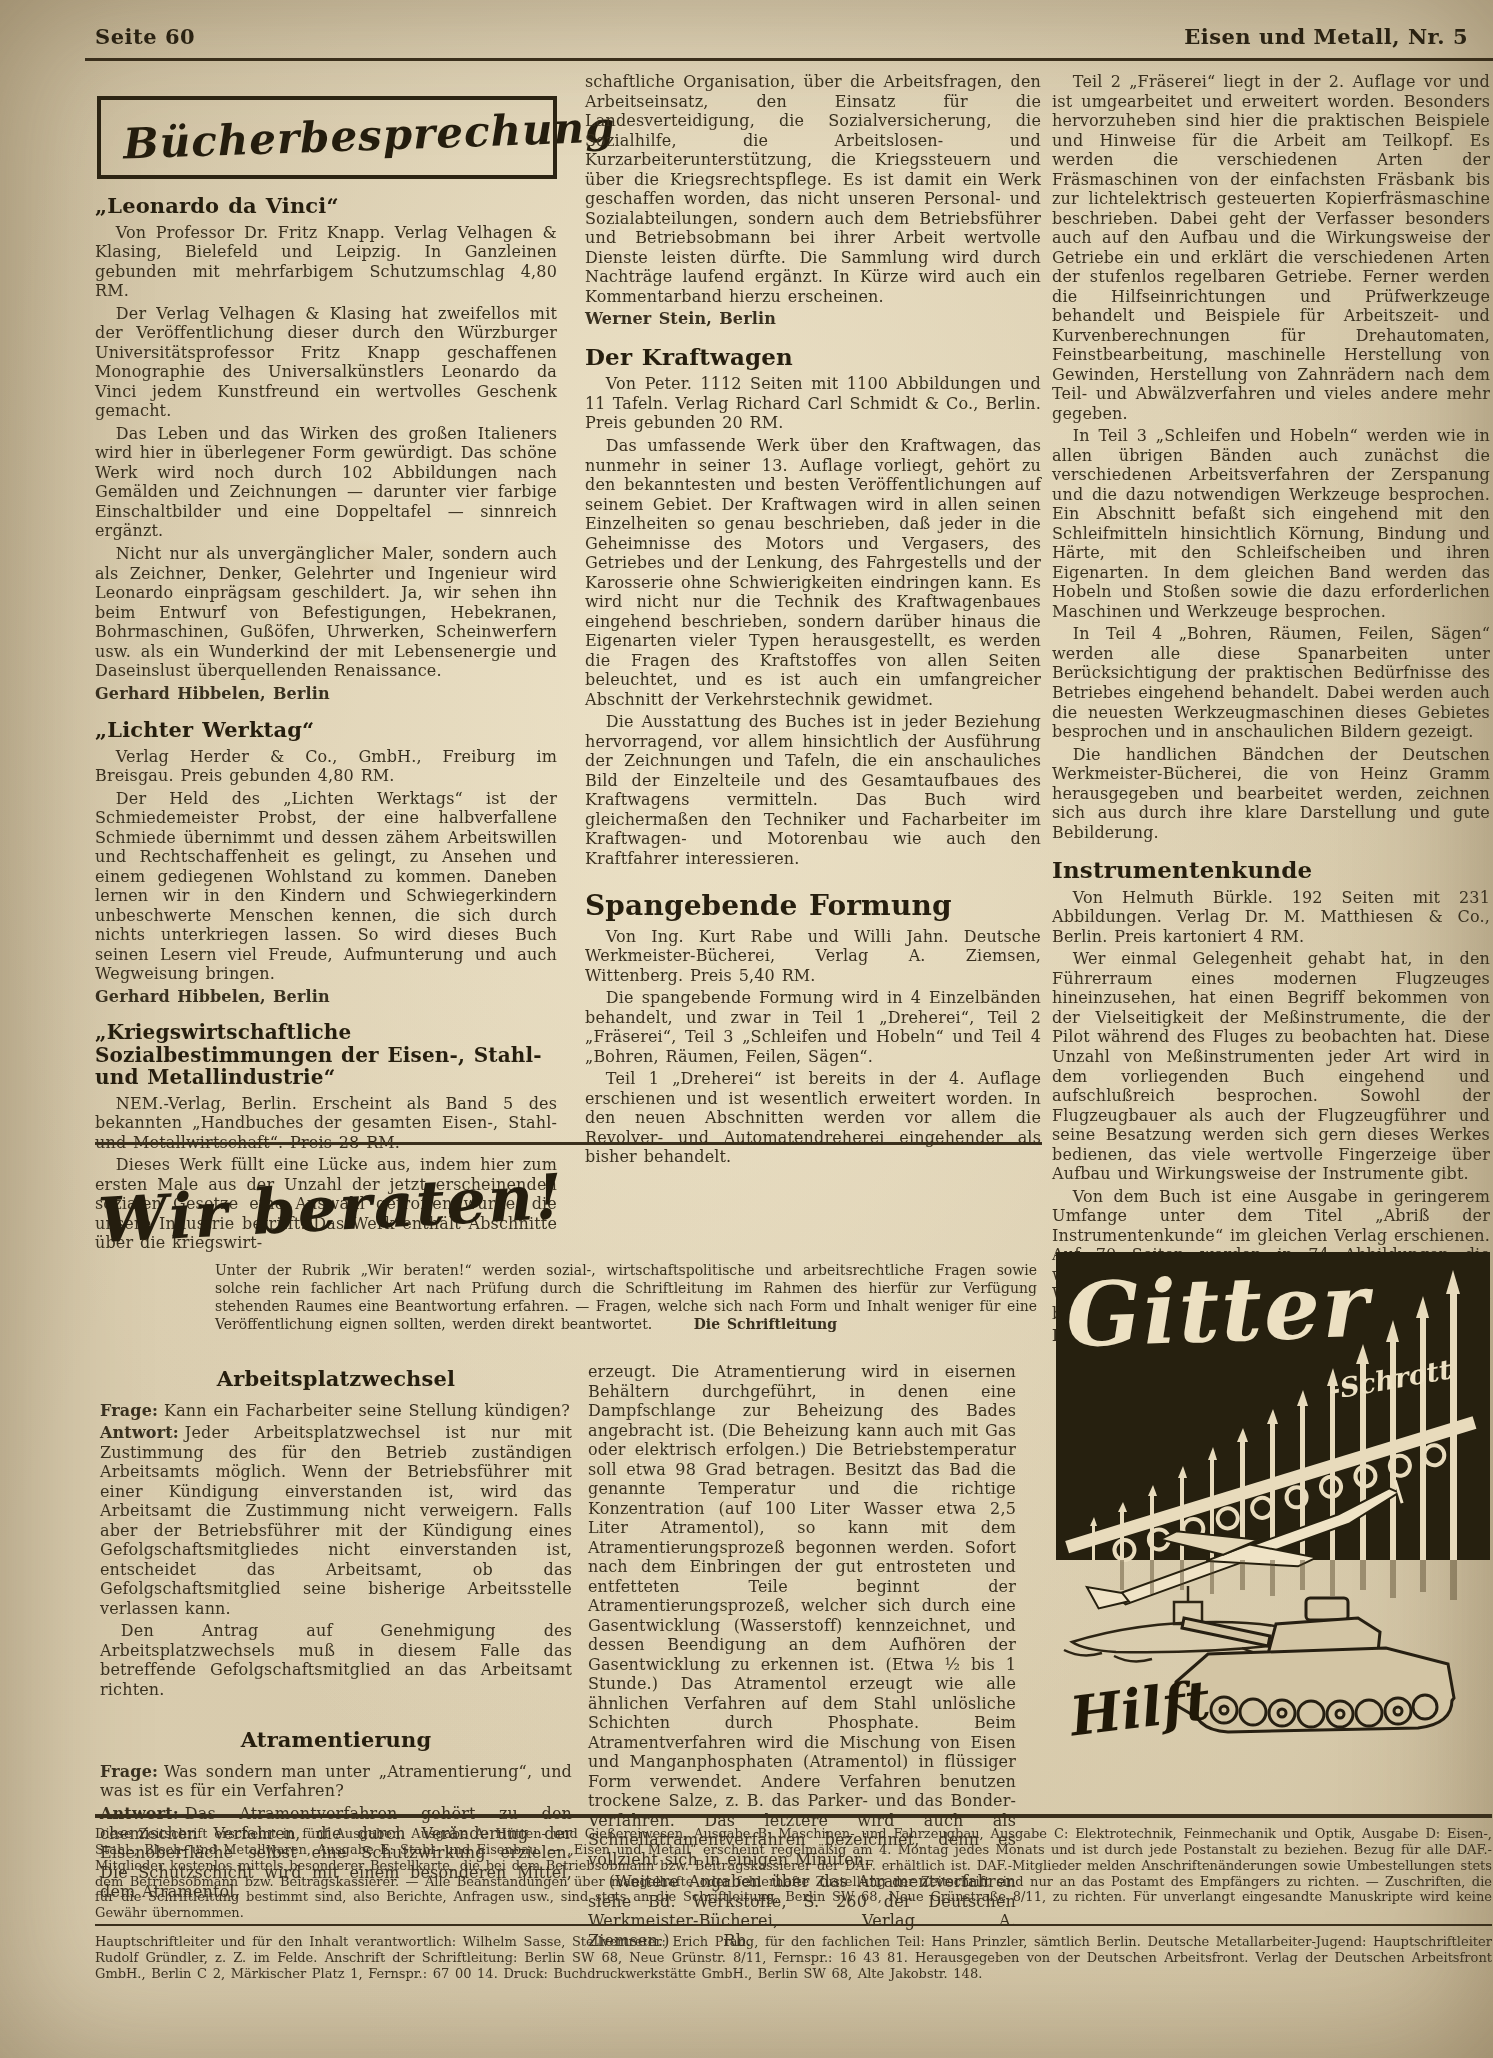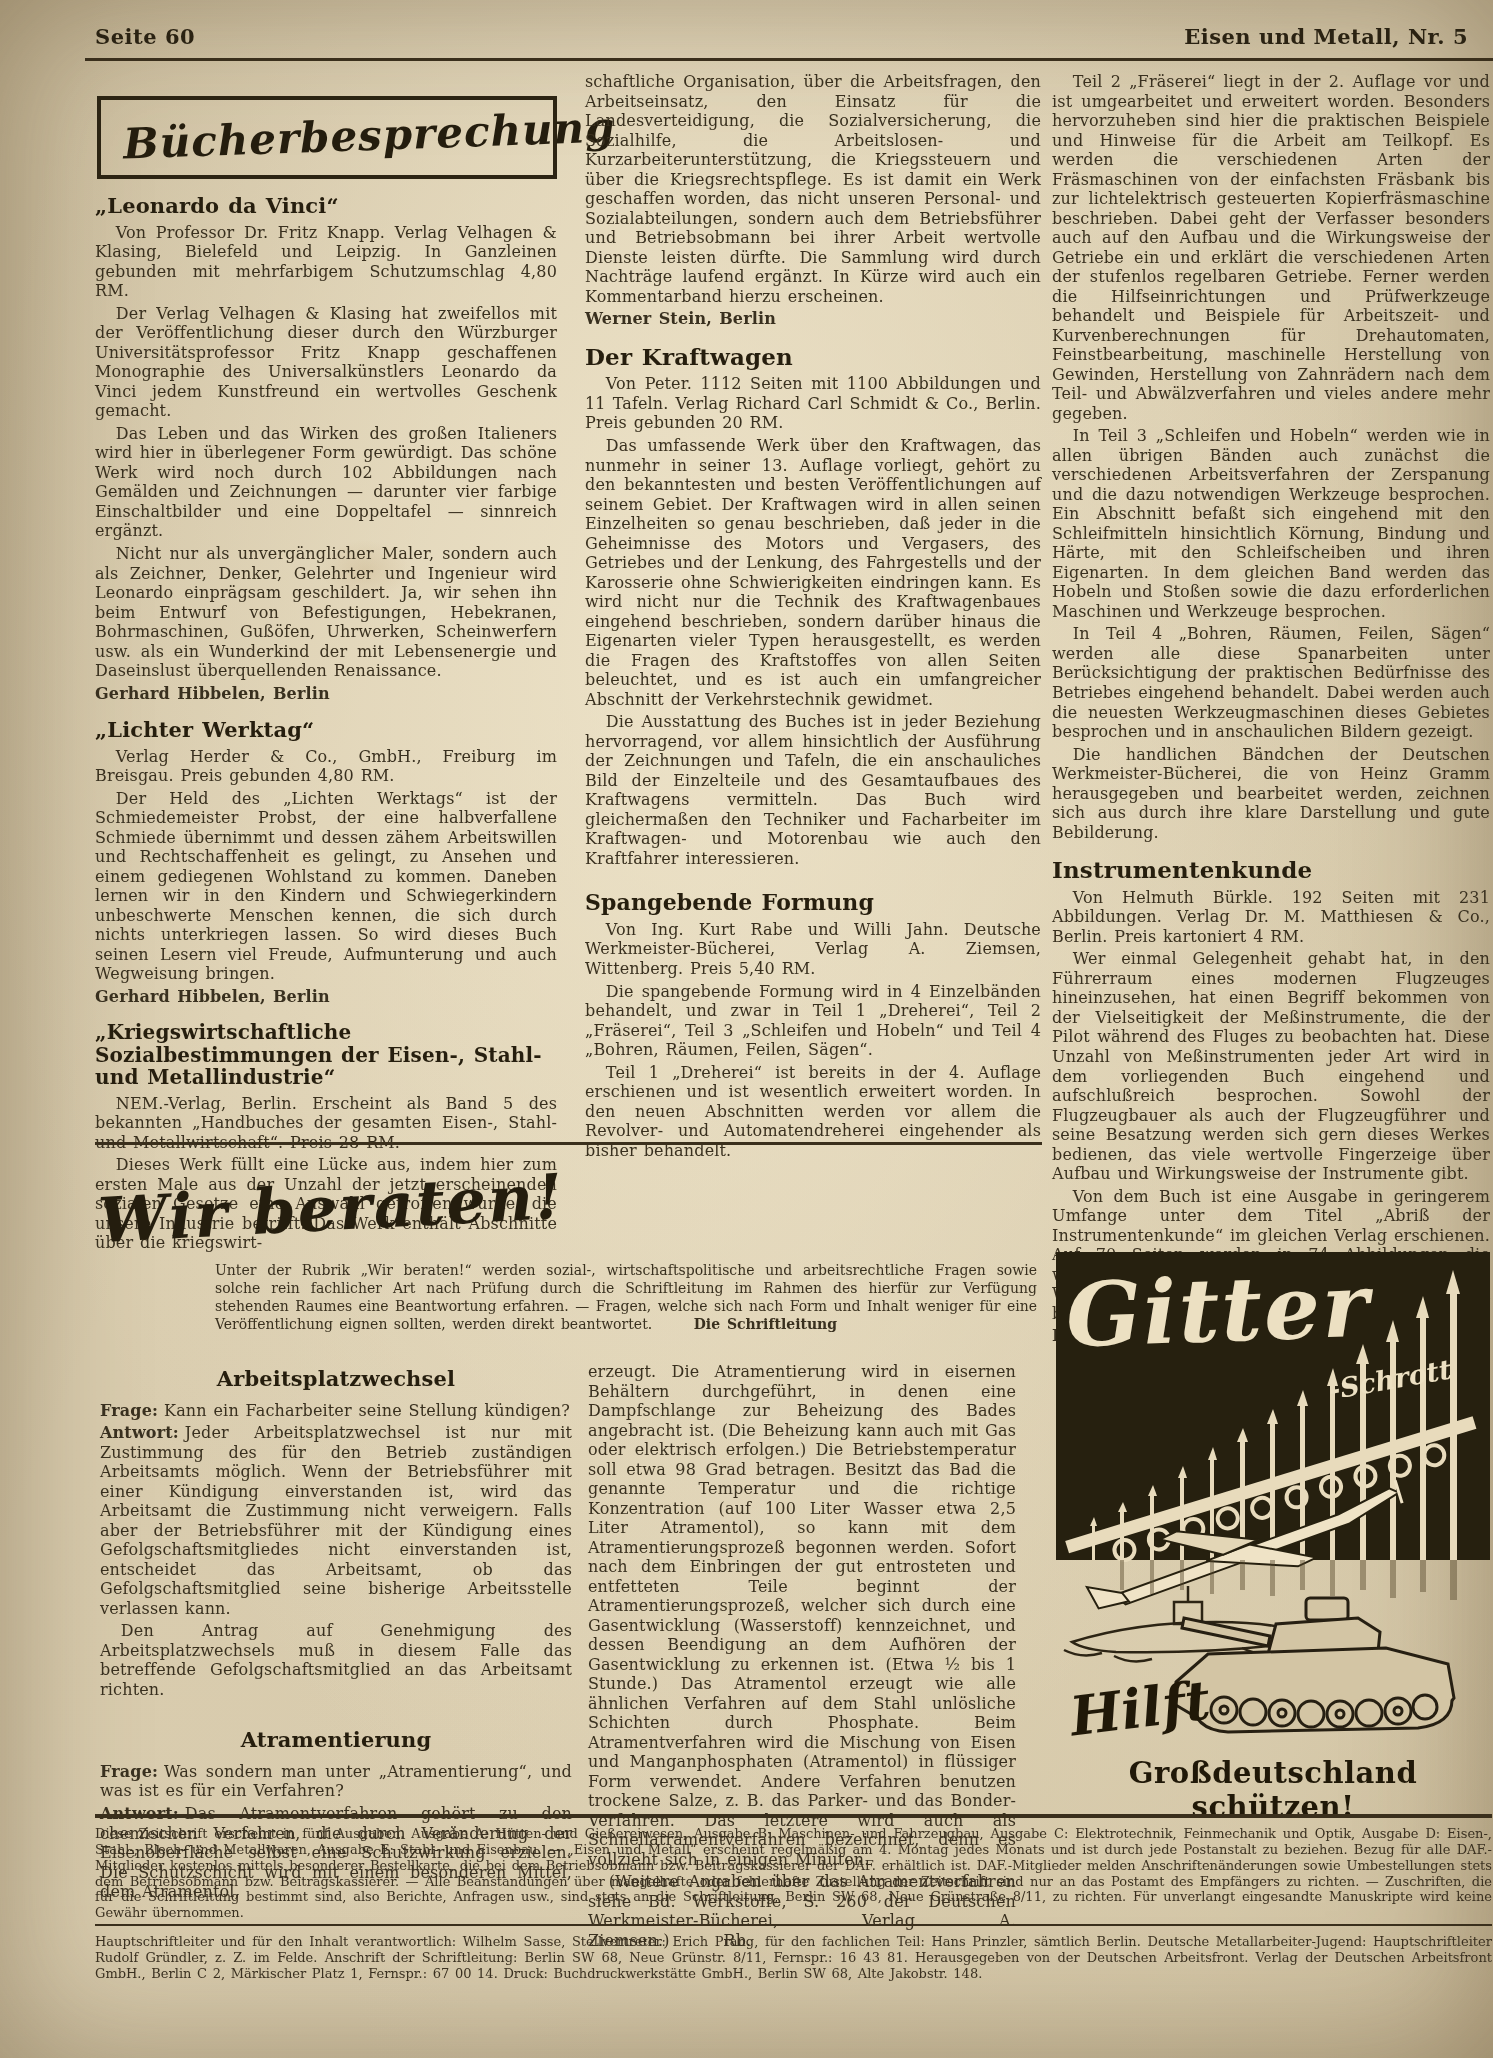--- a/index.html
+++ b/index.html
@@ -69,21 +69,21 @@
     <p class="p">Dieses Werk füllt eine Lücke aus, indem hier zum ersten Male aus der Unzahl der jetzt erscheinenden sozialen Gesetze eine Auswahl getroffen wurde, die unsere Industrie betrifft. Das Werk enthält Abschnitte über die kriegswirt-</p>
   </div>
 
   <div class="col" style="left:585px;top:72px;width:456px;">
     <p class="p cont">schaftliche Organisation, über die Arbeitsfragen, den Arbeitseinsatz, den Einsatz für die Landesverteidigung, die Sozialversicherung, die Sozialhilfe, die Arbeitslosen- und Kurzarbeiterunterstützung, die Kriegssteuern und über die Kriegsrechtspflege. Es ist damit ein Werk geschaffen worden, das nicht unseren Personal- und Sozialabteilungen, sondern auch dem Betriebsführer und Betriebsobmann bei ihrer Arbeit wertvolle Dienste leisten dürfte. Die Sammlung wird durch Nachträge laufend ergänzt. In Kürze wird auch ein Kommentarband hierzu erscheinen.</p>
     <div class="sig">Werner Stein, Berlin</div>
     <div class="sect" style="font-size:23px;">Der Kraftwagen</div>
     <p class="p">Von Peter. 1112 Seiten mit 1100 Abbildungen und 11 Tafeln. Verlag Richard Carl Schmidt &amp; Co., Berlin. Preis gebunden 20 RM.</p>
     <p class="p">Das umfassende Werk über den Kraftwagen, das nunmehr in seiner 13. Auflage vorliegt, gehört zu den bekanntesten und besten Veröffentlichungen auf seinem Gebiet. Der Kraftwagen wird in allen seinen Einzelheiten so genau beschrieben, daß jeder in die Geheimnisse des Motors und Vergasers, des Getriebes und der Lenkung, des Fahrgestells und der Karosserie ohne Schwierigkeiten eindringen kann. Es wird nicht nur die Technik des Kraftwagenbaues eingehend beschrieben, sondern darüber hinaus die Eigenarten vieler Typen herausgestellt, es werden die Fragen des Kraftstoffes von allen Seiten beleuchtet, und es ist auch ein umfangreicher Abschnitt der Verkehrstechnik gewidmet.</p>
     <p class="p">Die Ausstattung des Buches ist in jeder Beziehung hervorragend, vor allem hinsichtlich der Ausführung der Zeichnungen und Tafeln, die ein anschauliches Bild der Einzelteile und des Gesamtaufbaues des Kraftwagens vermitteln. Das Buch wird gleichermaßen den Techniker und Facharbeiter im Kraftwagen- und Motorenbau wie auch den Kraftfahrer interessieren.</p>
-    <div class="sect" style="font-size:22px;margin-top:22px;">Spangebende Formung</div>
+    <div class="sect" style="font-size:28px;margin-top:22px;">Spangebende Formung</div>
     <p class="p">Von Ing. Kurt Rabe und Willi Jahn. Deutsche Werkmeister-Bücherei, Verlag A. Ziemsen, Wittenberg. Preis 5,40 RM.</p>
     <p class="p">Die spangebende Formung wird in 4 Einzelbänden behandelt, und zwar in Teil 1 „Dreherei“, Teil 2 „Fräserei“, Teil 3 „Schleifen und Hobeln“ und Teil 4 „Bohren, Räumen, Feilen, Sägen“.</p>
     <p class="p">Teil 1 „Dreherei“ ist bereits in der 4. Auflage erschienen und ist wesentlich erweitert worden. In den neuen Abschnitten werden vor allem die Revolver- und Automatendreherei eingehender als bisher behandelt.</p>
   </div>
 
   <div class="col" style="left:1052px;top:72px;width:438px;">
     <p class="p">Teil 2 „Fräserei“ liegt in der 2. Auflage vor und ist umgearbeitet und erweitert worden. Besonders hervorzuheben sind hier die praktischen Beispiele und Hinweise für die Arbeit am Teilkopf. Es werden die verschiedenen Arten der Fräsmaschinen von der einfachsten Fräsbank bis zur lichtelektrisch gesteuerten Kopierfräsmaschine beschrieben. Dabei geht der Verfasser besonders auch auf den Aufbau und die Wirkungsweise der Getriebe ein und erklärt die verschiedenen Arten der stufenlos regelbaren Getriebe. Ferner werden die Hilfseinrichtungen und Prüfwerkzeuge behandelt und Beispiele für Arbeitszeit- und Kurvenberechnungen für Drehautomaten, Feinstbearbeitung, maschinelle Herstellung von Gewinden, Herstellung von Zahnrädern nach dem Teil- und Abwälzverfahren und vieles andere mehr gegeben.</p>
     <p class="p">In Teil 3 „Schleifen und Hobeln“ werden wie in allen übrigen Bänden auch zunächst die verschiedenen Arbeitsverfahren der Zerspanung und die dazu notwendigen Werkzeuge besprochen. Ein Abschnitt befaßt sich eingehend mit den Schleifmitteln hinsichtlich Körnung, Bindung und Härte, mit den Schleifscheiben und ihren Eigenarten. In dem gleichen Band werden das Hobeln und Stoßen sowie die dazu erforderlichen Maschinen und Werkzeuge besprochen.</p>
     <p class="p">In Teil 4 „Bohren, Räumen, Feilen, Sägen“ werden alle diese Spanarbeiten unter Berücksichtigung der praktischen Bedürfnisse des Betriebes eingehend behandelt. Dabei werden auch die neuesten Werkzeugmaschinen dieses Gebietes besprochen und in anschaulichen Bildern gezeigt.</p>
     <p class="p">Die handlichen Bändchen der Deutschen Werkmeister-Bücherei, die von Heinz Gramm herausgegeben und bearbeitet werden, zeichnen sich aus durch ihre klare Darstellung und gute Bebilderung.</p>
@@ -212,21 +212,20 @@
           <circle cx="369" cy="455" r="12"></circle>
         <circle cx="168" cy="458" r="4"></circle>
           <circle cx="226" cy="461" r="4"></circle>
           <circle cx="284" cy="462" r="4"></circle>
           <circle cx="342" cy="459" r="4"></circle>
       </g>
     </svg>
     <div class="ad-gitter script">Gitter</div>
     <div class="ad-schrott script">-Schrott</div>
     <div class="ad-hilft script">Hilft</div>
-    <div class="ad-slogan">Großdeutschland schützen!</div>
   </div>
 
   <div class="hrule" style="left:95px;top:1814px;width:1397px;height:4px;"></div>
   <div class="fine" style="top:1826px;">Diese Zeitschrift erscheint in fünf Ausgaben. Ausgabe A: Hütten- und Gießereiwesen, Ausgabe B: Maschinen- und Fahrzeugbau, Ausgabe C: Elektrotechnik, Feinmechanik und Optik, Ausgabe D: Eisen-, Stahl-, Blech- und Metallwaren, Ausgabe E: Stahl- und Eisenbau. — „Eisen und Metall“ erscheint regelmäßig am 4. Montag jedes Monats und ist durch jede Postanstalt zu beziehen. Bezug für alle DAF.-Mitglieder kostenlos mittels besonderer Bestellkarte, die bei dem Betriebsobmann bzw. Beitragskassierer der DAF. erhältlich ist. DAF.-Mitglieder melden Anschriftenänderungen sowie Umbestellungen stets dem Betriebsobmann bzw. Beitragskassierer. — Alle Beanstandungen über mangelhafte oder fehlerhafte Zustellung der Zeitschrift sind nur an das Postamt des Empfängers zu richten. — Zuschriften, die für die Schriftleitung bestimmt sind, also Berichte, Anfragen usw., sind stets an die Schriftleitung, Berlin SW 68, Neue Grünstraße 8/11, zu richten. Für unverlangt eingesandte Manuskripte wird keine Gewähr übernommen.</div>
   <div class="hrule" style="left:95px;top:1924px;width:1397px;height:2px;"></div>
   <div class="fine" style="top:1934px;">Hauptschriftleiter und für den Inhalt verantwortlich: Wilhelm Sasse, Stellvertreter: Erich Prang, für den fachlichen Teil: Hans Prinzler, sämtlich Berlin. Deutsche Metallarbeiter-Jugend: Hauptschriftleiter Rudolf Gründler, z. Z. im Felde. Anschrift der Schriftleitung: Berlin SW 68, Neue Grünstr. 8/11, Fernspr.: 16 43 81. Herausgegeben von der Deutschen Arbeitsfront. Verlag der Deutschen Arbeitsfront GmbH., Berlin C 2, Märkischer Platz 1, Fernspr.: 67 00 14. Druck: Buchdruckwerkstätte GmbH., Berlin SW 68, Alte Jakobstr. 148.</div>
 
 </div>
 
 </body></html>

